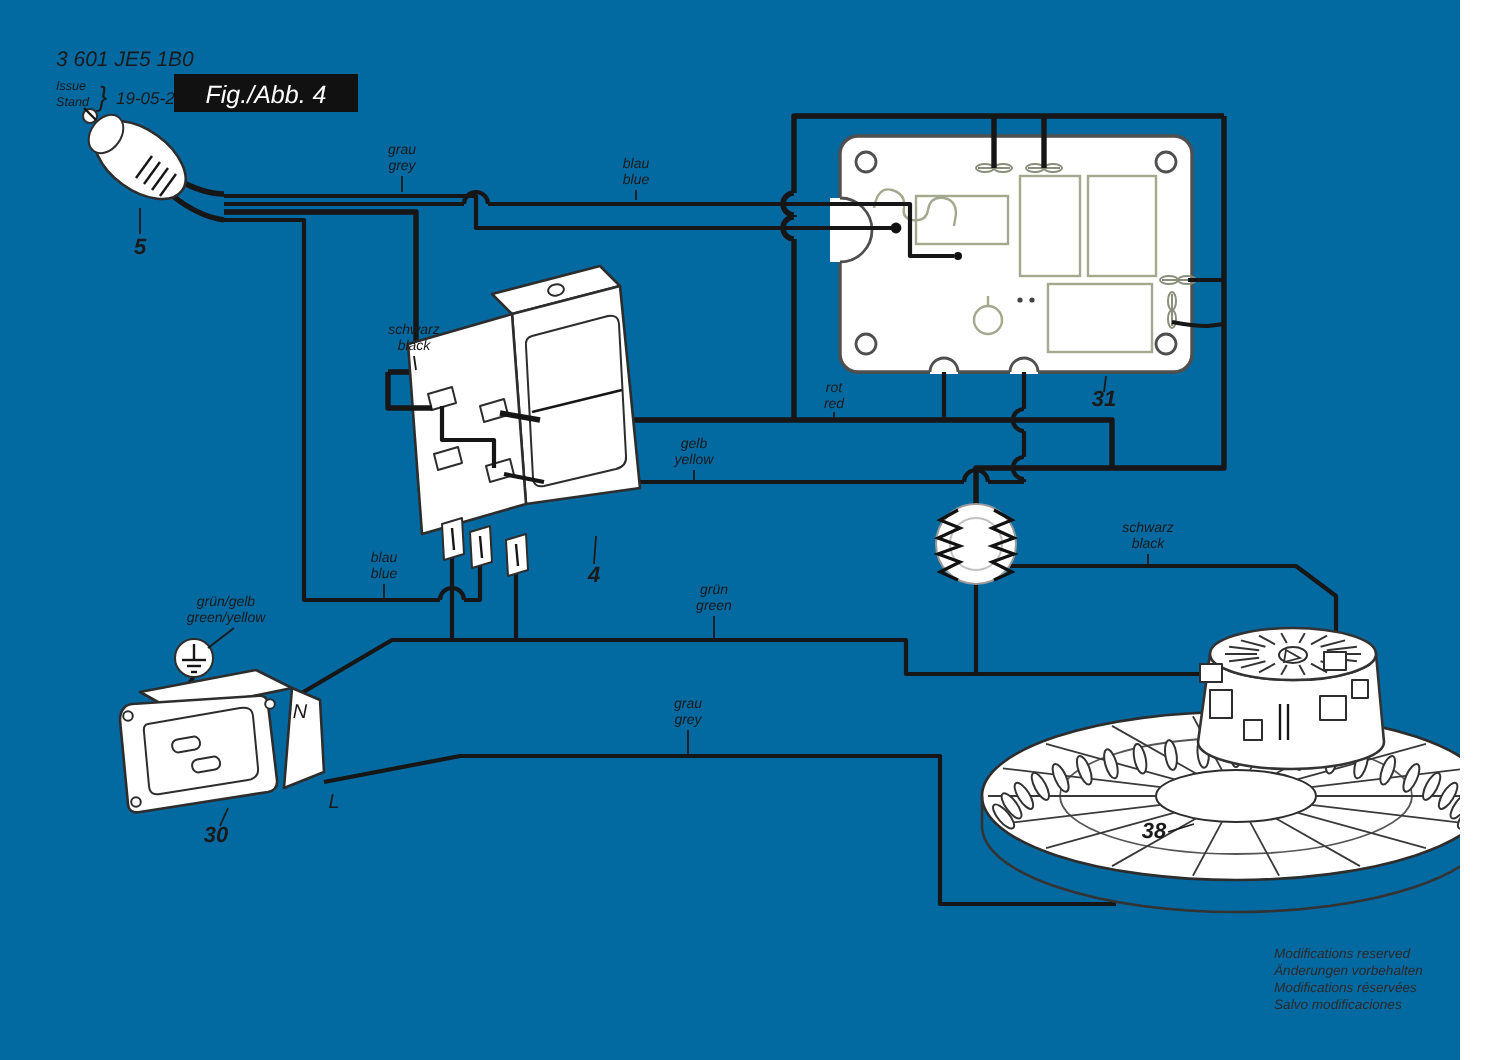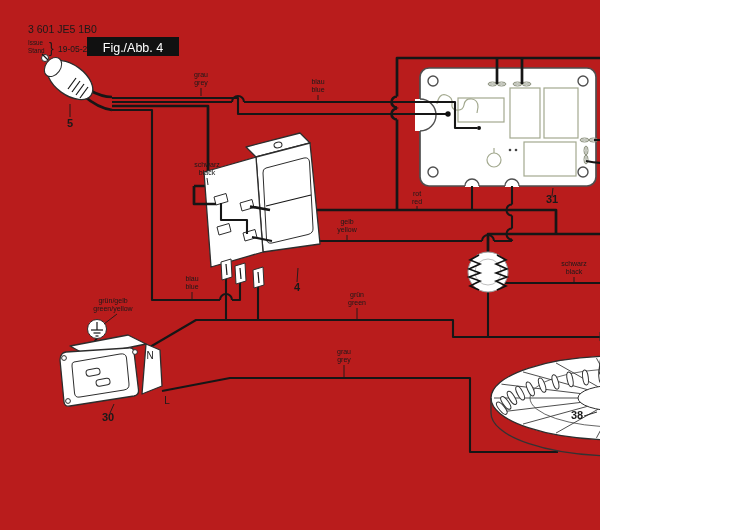--- a/index.html
+++ b/index.html
@@ -1,17 +1,17 @@
 <!DOCTYPE html>
 <html><head>
 <meta charset="utf-8">
 <style>
   html,body{margin:0;padding:0;background:#fff;}
-  .page{width:600px;height:530px;position:relative;background:#b91c1c;overflow:hidden;
-        font-family:"Liberation Sans", sans-serif;}
+  .page{width:730px;height:530px;position:relative;background:#0369a1;overflow:hidden;
+        font-family:"Liberation Sans", sans-serif;font-style:italic;}
   svg text{font-family:"Liberation Sans", sans-serif;fill:#1a1a1a;}
   .w   {stroke:#161616;stroke-width:2.1;fill:none;stroke-linejoin:round;}
   .wt  {stroke:#161616;stroke-width:2.7;fill:none;stroke-linejoin:round;}
   .thin{stroke:#161616;stroke-width:1.2;fill:none;}
   .comp{stroke:#2d2d2d;stroke-width:1.3;fill:#fff;stroke-linejoin:round;}
   .compt{stroke:#2d2d2d;stroke-width:1;fill:#fff;stroke-linejoin:round;}
   .pcb {stroke:#4f4f4f;stroke-width:1.7;fill:#fff;}
   .pcbe{stroke:#4f4f4f;stroke-width:1.4;fill:#fff;}
   .trace{stroke:#a3a98f;stroke-width:1.2;fill:none;}
   .term{stroke:#8a8f7c;stroke-width:1;fill:none;}

